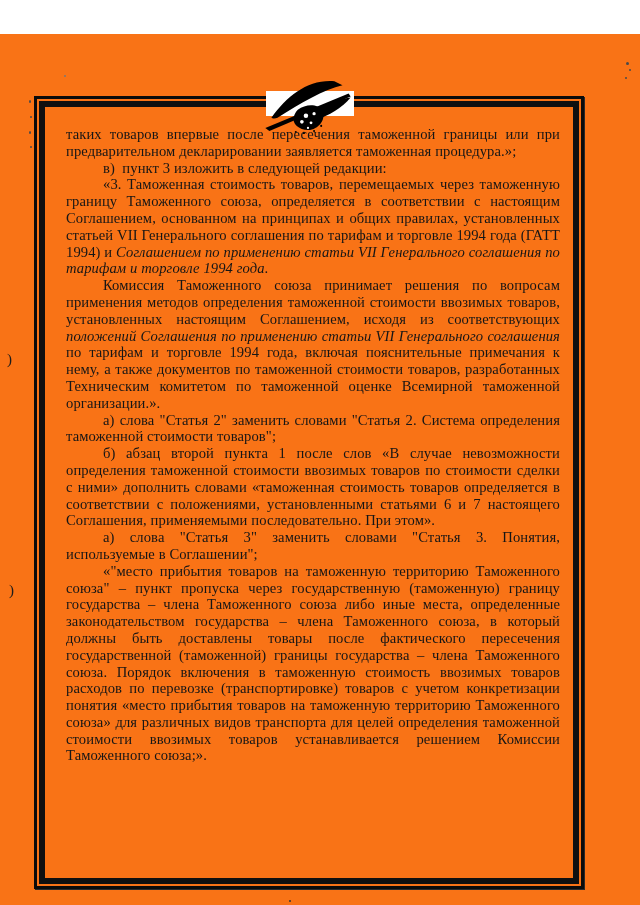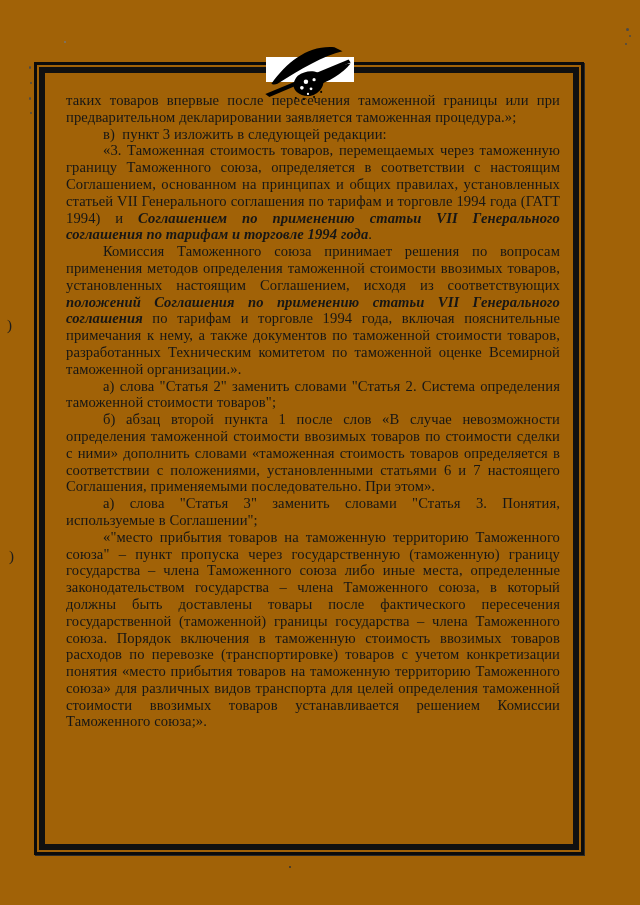--- a/index.html
+++ b/index.html
@@ -3,21 +3,21 @@
 <meta charset="utf-8">
 <style>
   html, body { margin: 0; padding: 0; }
   body {
     width: 640px; height: 905px;
     background: #ffffff;
     font-family: "Liberation Serif", "DejaVu Serif", serif;
     position: relative;
     overflow: hidden;
   }
-  .page { position: absolute; inset: 0; background: #a16207; }
+  .page { position: absolute; inset: 0; background: #f97316; margin-top: 34px; }
 
   
   .frame-outer {
     position: absolute;
     left: 34px; top: 62px;
     width: 544px; height: 787px;
     border: 3px solid #0b0b0b;
     box-shadow: 1px 1px 0 #2a2a2a;
   }
   .frame-inner {
@@ -45,21 +45,21 @@
     left: 66px; top: 92px;
     width: 494px;
     color: #161616;
     font-size: 14.6px;
     line-height: 16.8px;
     text-align: justify;
     letter-spacing: 0.1px;
   }
   .text-block p { margin: 0; }
   .text-block p.indent { text-indent: 37px; }
-  .it { font-style: italic; font-weight: bold; }
+  .it { font-style: italic; }
 
   
   .margin-mark {
     position: absolute;
     color: #1c1c1c;
     font-size: 15px;
     line-height: 15px;
   }
   .mark1 { left: 7px;  top: 318px; }
   .mark2 { left: 9px;  top: 549px; }

